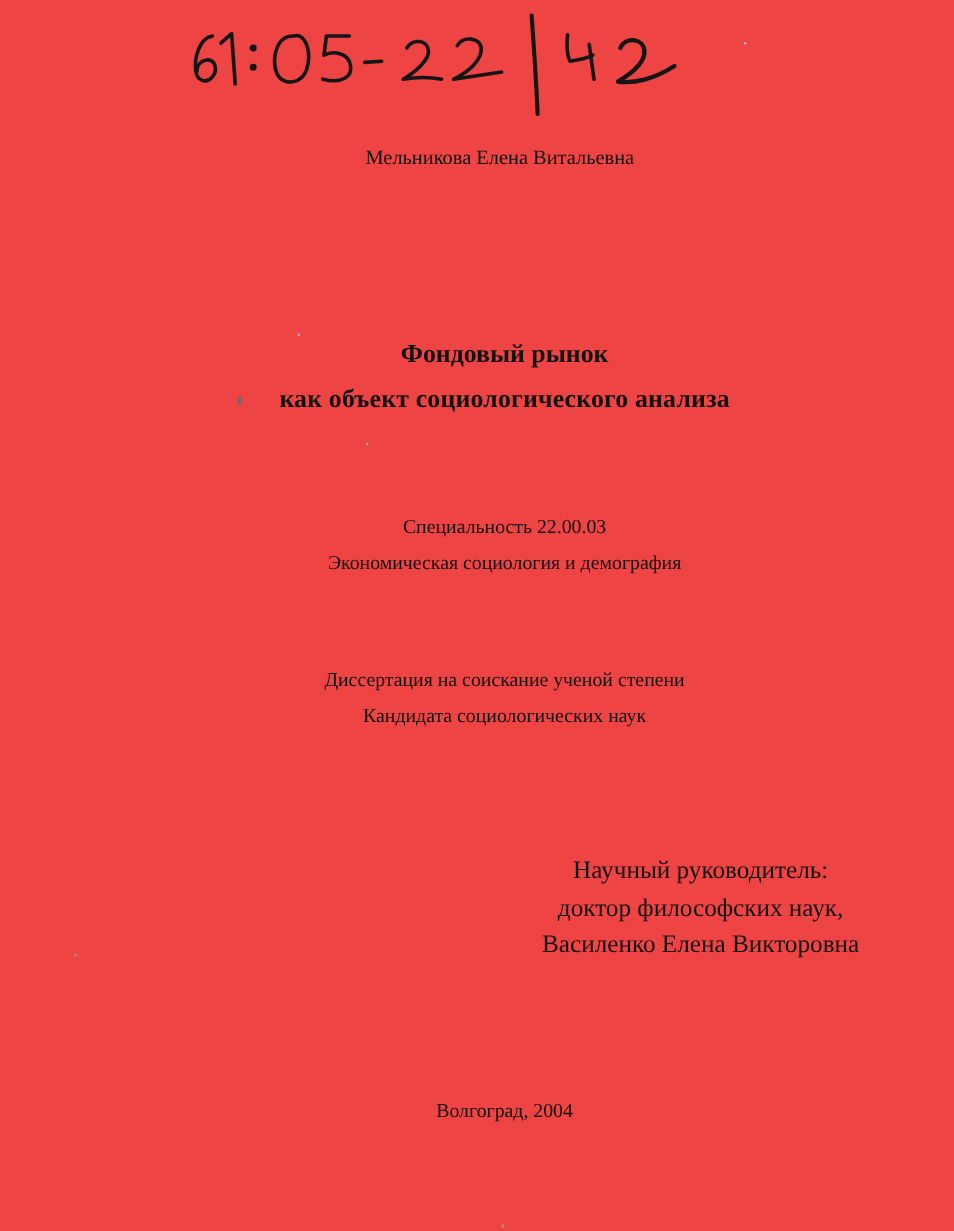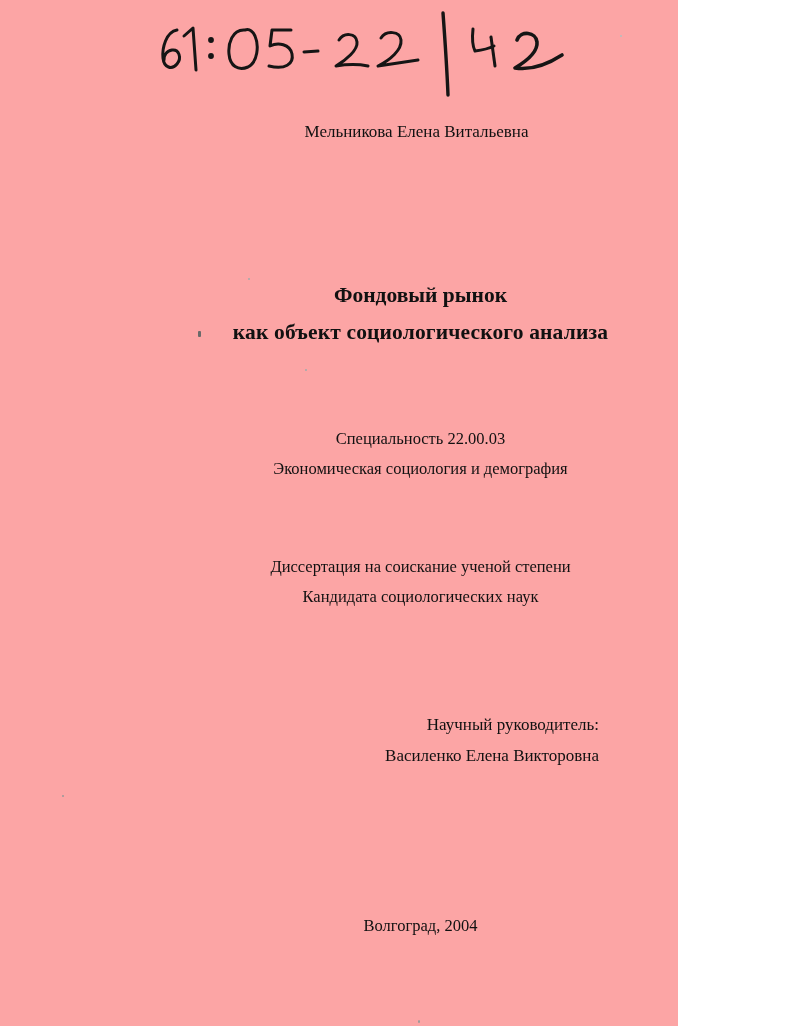--- a/index.html
+++ b/index.html
@@ -11,23 +11,23 @@
       width: 795px;
       height: 1026px;
       position: relative;
       overflow: hidden;
       font-family: "Liberation Serif", "DejaVu Serif", serif;
       color: #111111;
     }
     .page {
       position: absolute;
       left: 0; top: 0;
-      width: 678px;
+      width: 795px;
       height: 1026px;
-      background: #fca5a5;
+      background: #ef4444;
     }
     
     .handwritten {
       position: absolute;
       left: 0; top: 0;
       width: 795px;
       height: 110px;
     }
     .handwritten svg {
       position: absolute;
@@ -76,22 +76,22 @@
     }
     .deg-2 {
       top: 589px;
       font-size: 16.5px;
       left: 23px;
     }
     .supervisor {
       position: absolute;
       right: 79px;
       top: 710px;
-      text-align: right;
-      font-size: 17px;
+      text-align: center;
+      font-size: 21px;
       line-height: 30.5px;
       white-space: nowrap;
     }
     .supervisor div { display: block; }
     .footer {
       top: 918px;
       font-size: 16.5px;
       left: 23px;
     }
     
@@ -141,20 +141,21 @@
   <div class="line title-2">как объект социологического анализа</div>
 
   <div class="line spec-1">Специальность 22.00.03</div>
   <div class="line spec-2">Экономическая социология и демография</div>
 
   <div class="line deg-1">Диссертация на соискание ученой степени</div>
   <div class="line deg-2">Кандидата социологических наук</div>
 
   <div class="supervisor">
     <div>Научный руководитель:</div>
+    <div>доктор философских наук,</div>
     <div>Василенко Елена Викторовна</div>
   </div>
 
   <div class="line footer">Волгоград, 2004</div>
 
   <div class="speck" style="left:198px; top:331px; width:3px; height:6px; border-radius:1px;"></div>
   <div class="speck" style="left:248px; top:278px; width:1.5px; height:1.5px; background:#aaa;"></div>
   <div class="speck" style="left:305px; top:369px; width:1.5px; height:1.5px; background:#aaa;"></div>
   <div class="speck" style="left:62px; top:795px; width:2px; height:2px; background:#999;"></div>
   <div class="speck" style="left:418px; top:1020px; width:2px; height:3px; background:#999;"></div>

